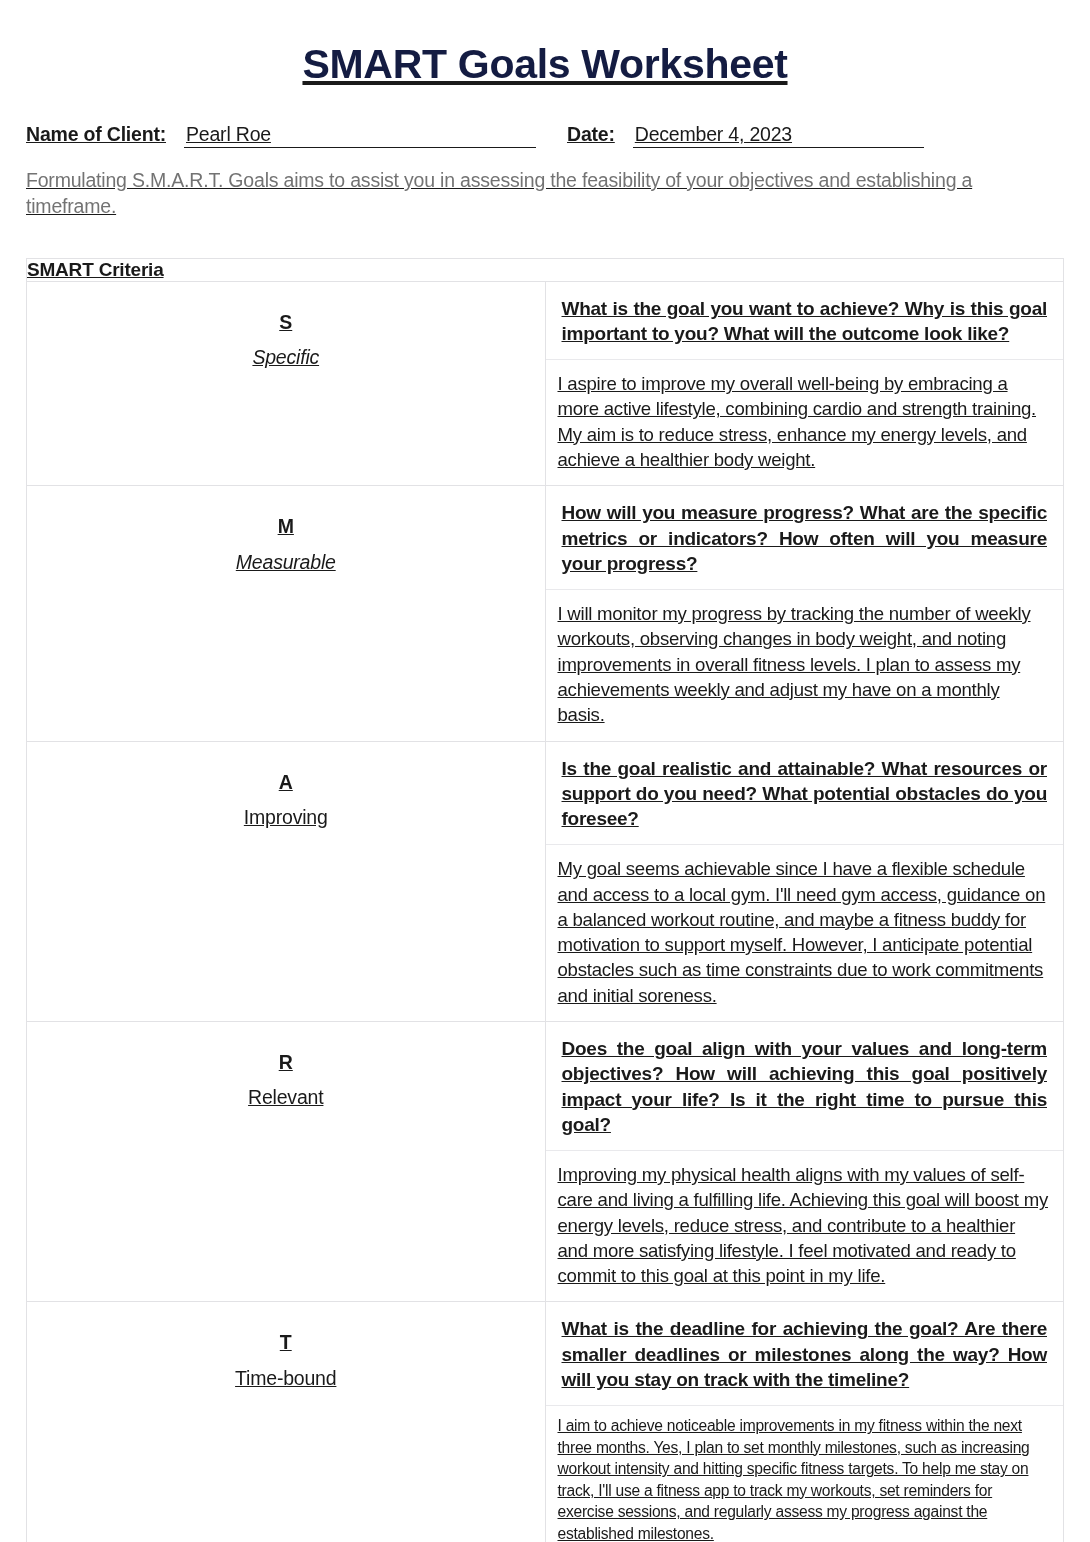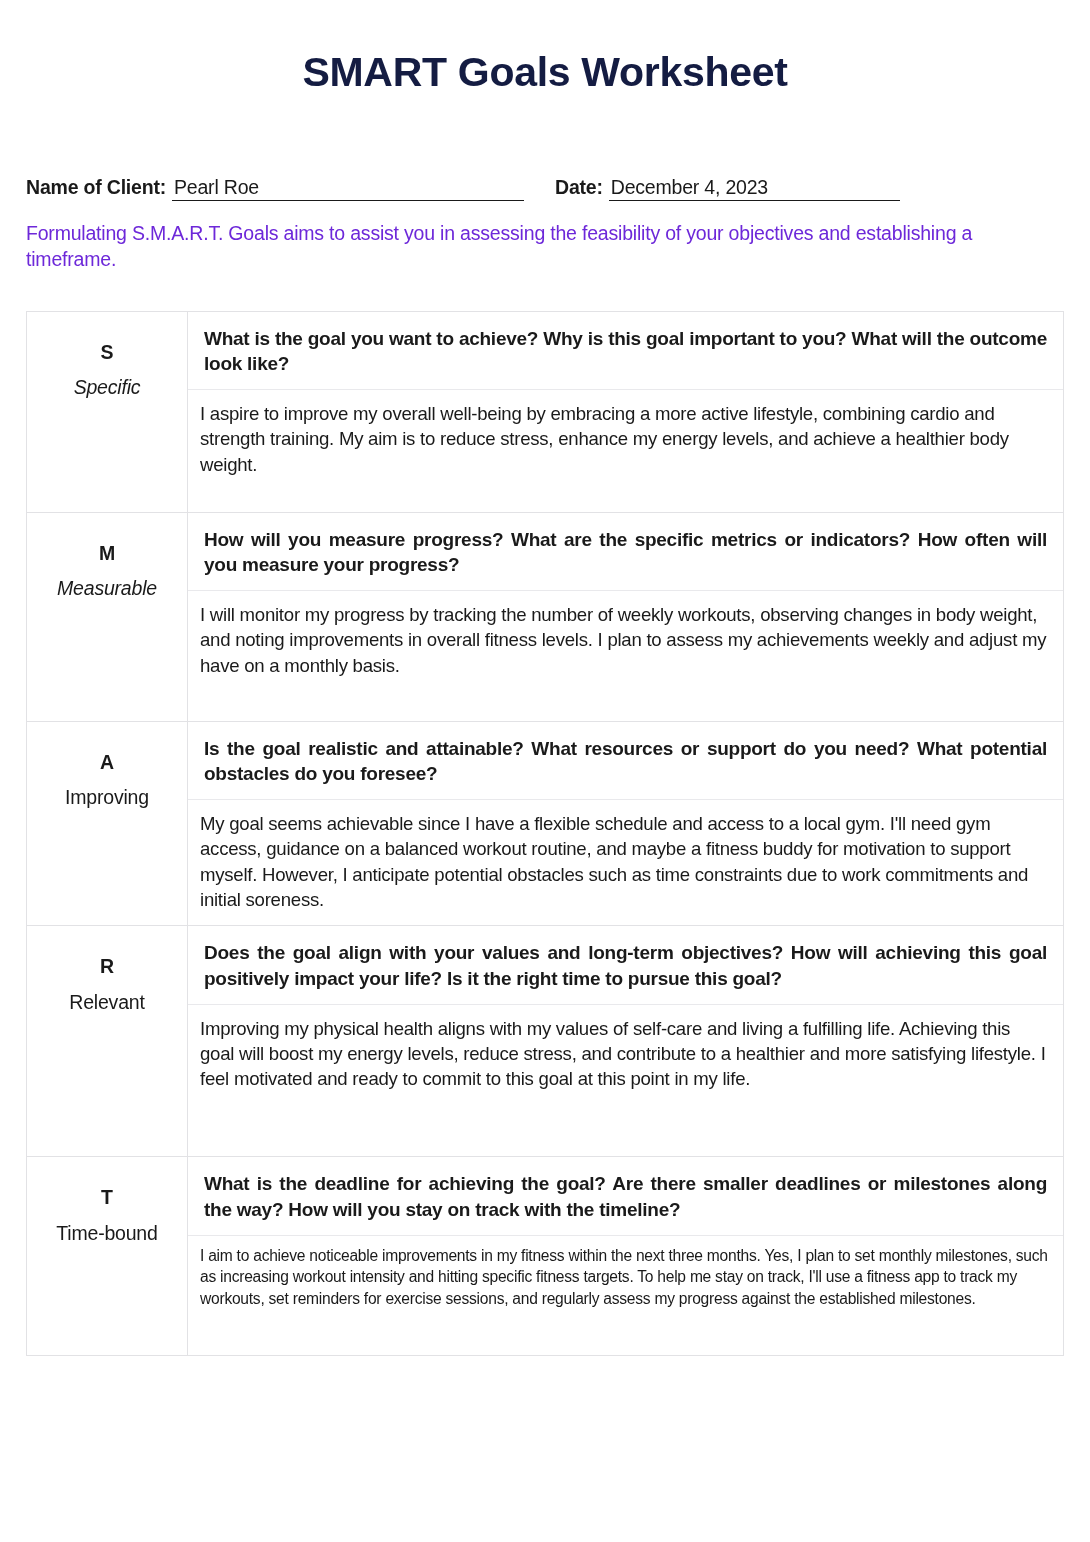--- a/index.html
+++ b/index.html
@@ -14,21 +14,22 @@
     font-family: "Liberation Sans", sans-serif;
     color: #1a1a1a;
     -webkit-font-smoothing: antialiased;
   }
 
   .page {
     position: relative;
     width: 1090px;
     height: 1191px;
     box-sizing: border-box;
-    padding: 8px 26px;
+    padding: 0 26px;
+    text-decoration: underline;
   }
 
   
   .doc-title {
     text-align: center;
     font-size: 41px;
     font-weight: bold;
     color: #141c42;
     letter-spacing: -0.3px;
     margin: 0;
@@ -46,45 +47,44 @@
   .field {
     display: flex;
     align-items: baseline;
   }
   .field-label {
     font-size: 19.5px;
     font-weight: bold;
     color: #1a1a1a;
     white-space: nowrap;
     letter-spacing: -0.2px;
-    margin-top: 45px;
   }
   .field-underline {
     border-bottom: 1.3px solid #1a1a1a;
-    margin-left: 6px;
+    margin-left: 18px;
     padding: 0 2px 1px 2px;
     box-sizing: border-box;
   }
   .field-value {
     font-size: 19.5px;
     font-weight: normal;
     color: #1a1a1a;
     white-space: nowrap;
     letter-spacing: -0.2px;
   }
   .client-field .field-underline { width: 352px; }
   .date-field { margin-left: 31px; }
   .date-field .field-underline { width: 291px; }
 
   
   .intro {
     margin-top: 19px;
     font-size: 19.5px;
     line-height: 1.35;
-    color: #6d28d9;
+    color: #737373;
     letter-spacing: -0.2px;
     max-width: 1030px;
   }
 
   
   .criteria-table {
     margin-top: 38px;
     border: 1px solid #e2e2e5;
     border-collapse: collapse;
     width: 1038px;
@@ -185,20 +185,23 @@
       <span class="field-underline">
         <span class="field-value">December 4, 2023</span>
       </span>
     </div>
   </div>
 
   <p class="intro">Formulating S.M.A.R.T. Goals aims to assist you in assessing the feasibility of your objectives and establishing a timeframe.</p>
 
   <table class="criteria-table">
     <tbody>
+      <tr>
+        <td class="table-head-cell" colspan="2">SMART Criteria</td>
+      </tr>
 
       <tr class="row-s">
         <td class="letter-cell">
           <div class="letter-inner">
             <div class="letter">S</div>
             <div class="letter-word is-italic">Specific</div>
           </div>
         </td>
         <td class="content-cell">
           <div class="question">What is the goal you want to achieve? Why is this goal important to you? What will the outcome look like?</div>

